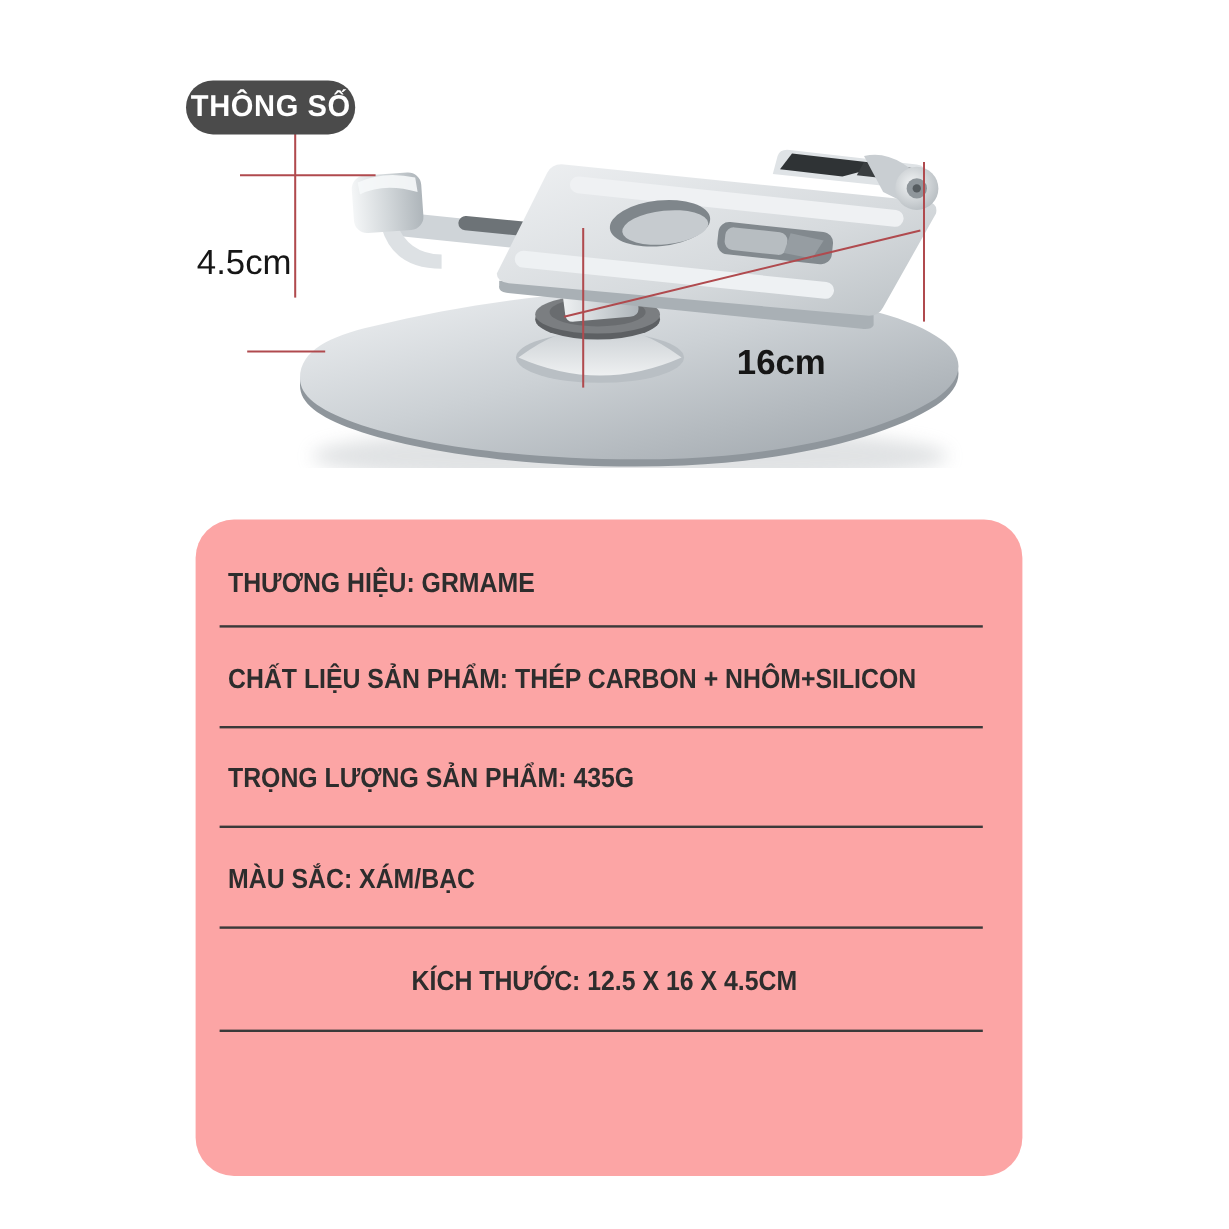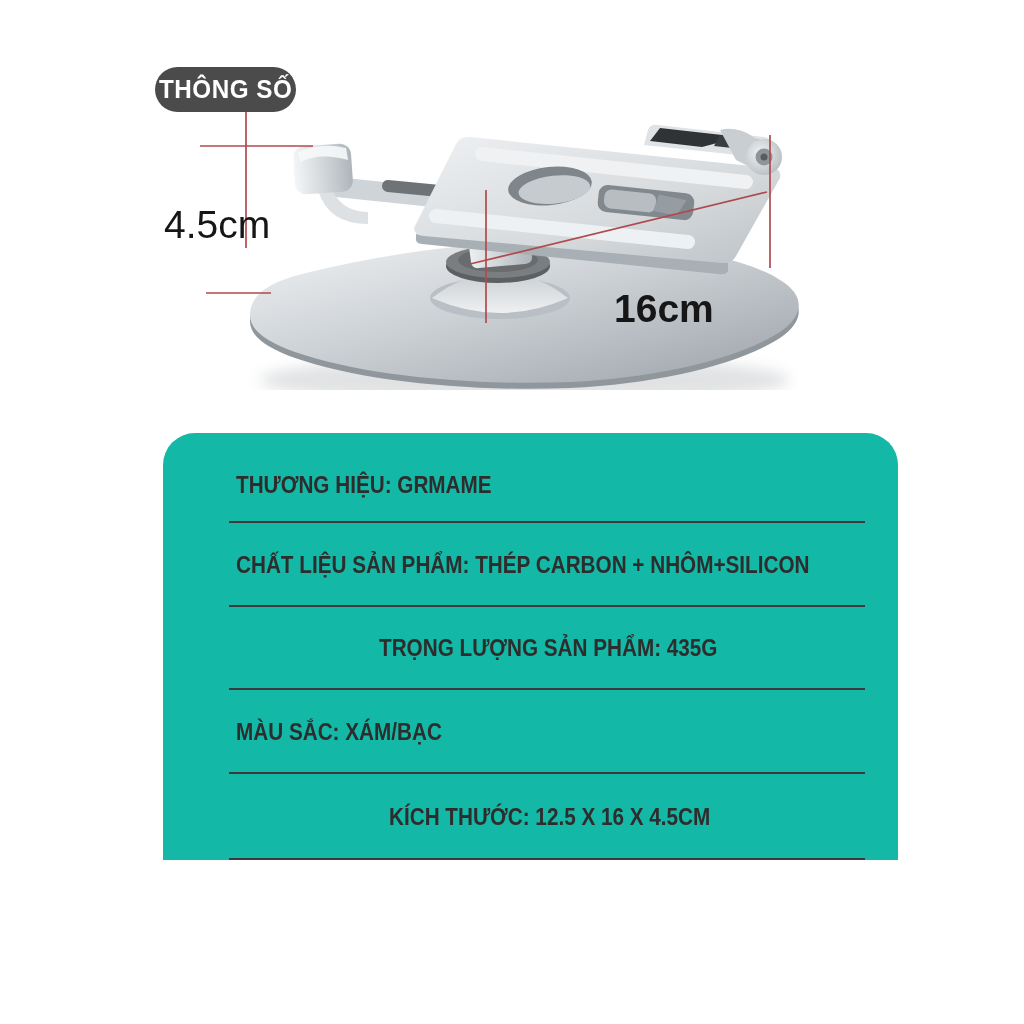--- a/index.html
+++ b/index.html
@@ -1,54 +1,54 @@
 <!DOCTYPE html>
 <html><head>
 <meta charset="utf-8">
 <style>
   html,body{margin:0;padding:0;background:#fff;}
   .stage{
-    position:relative;width:1024px;height:860px;background:#ffffff;
+    position:relative;width:1024px;height:1024px;background:#ffffff;
     font-family:"Liberation Sans", sans-serif;overflow:hidden;
   }
   
   .badge{
     position:absolute;left:155px;top:67px;width:141px;height:45px;
     background:#4b4b4b;border-radius:23px;display:flex;align-items:center;justify-content:center;
     z-index:5;
   }
   .badge span{
     color:#ffffff;font-weight:bold;font-size:25px;letter-spacing:.5px;white-space:nowrap;
     transform:scaleX(.97);transform-origin:center;
   }
   
   .photo-svg{position:absolute;left:180px;top:90px;width:650px;height:300px;z-index:2;}
   
   .dim-label{
-    position:absolute;color:#161616;font-size:39px;font-weight:400;z-index:6;white-space:nowrap;text-align:right;
+    position:absolute;color:#161616;font-size:29px;font-weight:400;z-index:6;white-space:nowrap;text-align:right;
   }
   .dim-h{left:164px;top:203px;}
   .dim-l{left:614px;top:287px;font-weight:bold;}
   
   .panel{
     position:absolute;left:163px;top:433px;width:689px;height:547px;
-    background:#14b8a6;border-radius:32px;z-index:3;padding-left:46px;
+    background:#fca5a5;border-radius:32px;z-index:3;
   }
   .spec-row{position:relative;display:flex;align-items:center;padding-left:27px;box-sizing:border-box;}
   .spec-row .txt{
     font-weight:bold;font-size:23px;color:#2d2d2d;white-space:nowrap;
     transform:scaleX(.9);transform-origin:left center;letter-spacing:0;
   }
   .spec-row .divider{
     position:absolute;left:20px;bottom:0;width:636px;height:2px;background:#3a3a3a;
   }
   .r1{height:90px;padding-top:14px;}
   .r2{height:83px;}
   .r3{height:84px;}
-  .r4{height:83px;justify-content:center;}
+  .r4{height:83px;}
   .r5{height:84px;text-align:center;}
   .r6{height:86px;justify-content:center;}
 </style>
 </head>
 <body>
 
 <div class="stage">
 
   <div class="badge">
     <span>THÔNG SỐ</span>

